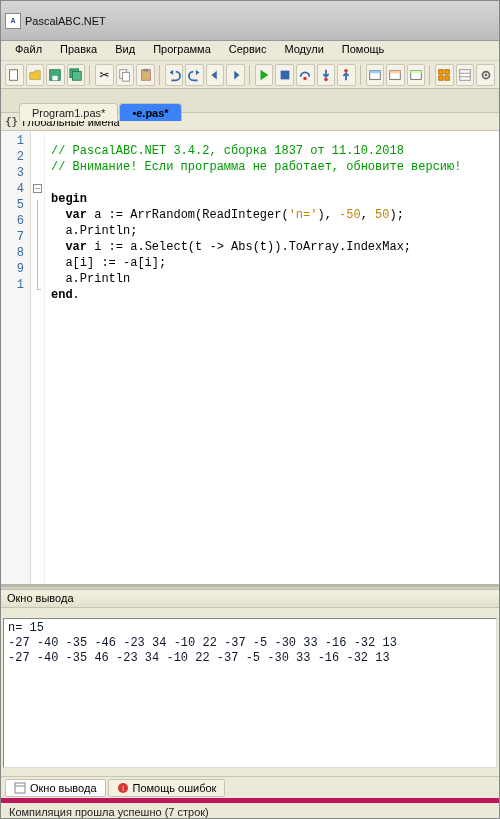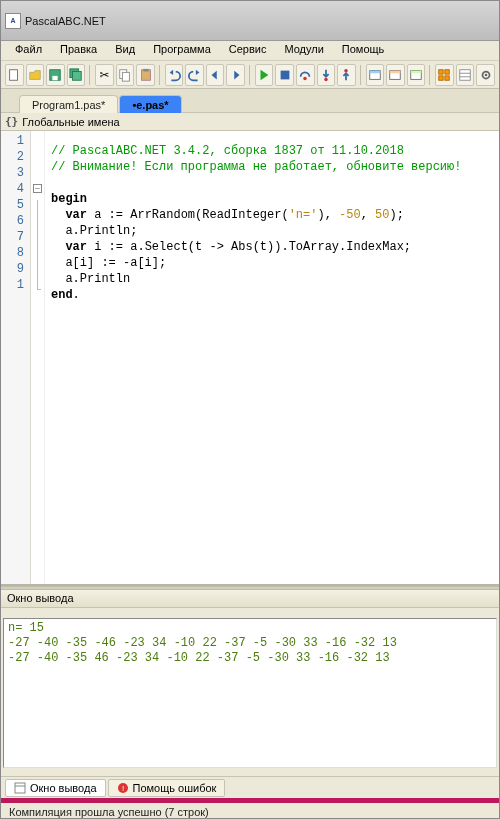--- a/index.html
+++ b/index.html
@@ -87,21 +87,21 @@
   .tab {
     padding: 3px 12px 2px;
     background: #f4f1e0;
     border: 1px solid #c6c3b2;
     border-bottom: none;
     border-top-left-radius: 4px;
     border-top-right-radius: 4px;
     font-size: 11px;
     color: #222;
     position: relative;
-    top: 1px;
+    top: 9px;
   }
   .tab.active {
     background: #3b82f6;
     font-weight: bold;
     color: #000;
   }
   
   .scopebar {
     height: 18px;
     background: #ece9d8;
@@ -177,21 +177,21 @@
   .output-body {
     flex: 1;
     background: #fff;
     border: 1px inset #ddd;
     margin: 2px 2px 0 2px;
     font-family: "Courier New", monospace;
     font-size: 12px;
     line-height: 15px;
     padding: 2px 4px;
     white-space: pre;
-    color: #4d7c0f;
+    color: #0f172a;
     overflow: auto;
   }
   
   .bottom-tabs {
     height: 22px;
     background: #ece9d8;
     display: flex;
     align-items: center;
     gap: 2px;
     padding: 0 4px;

